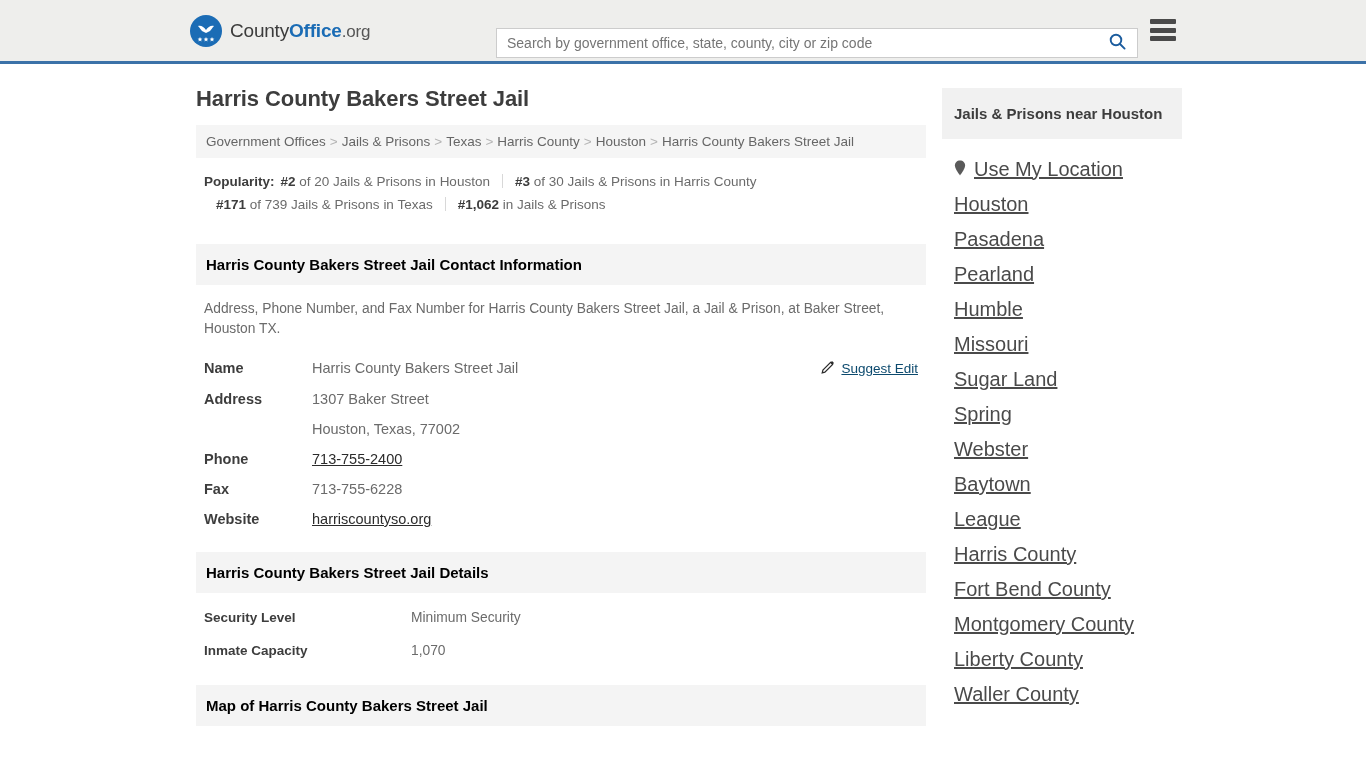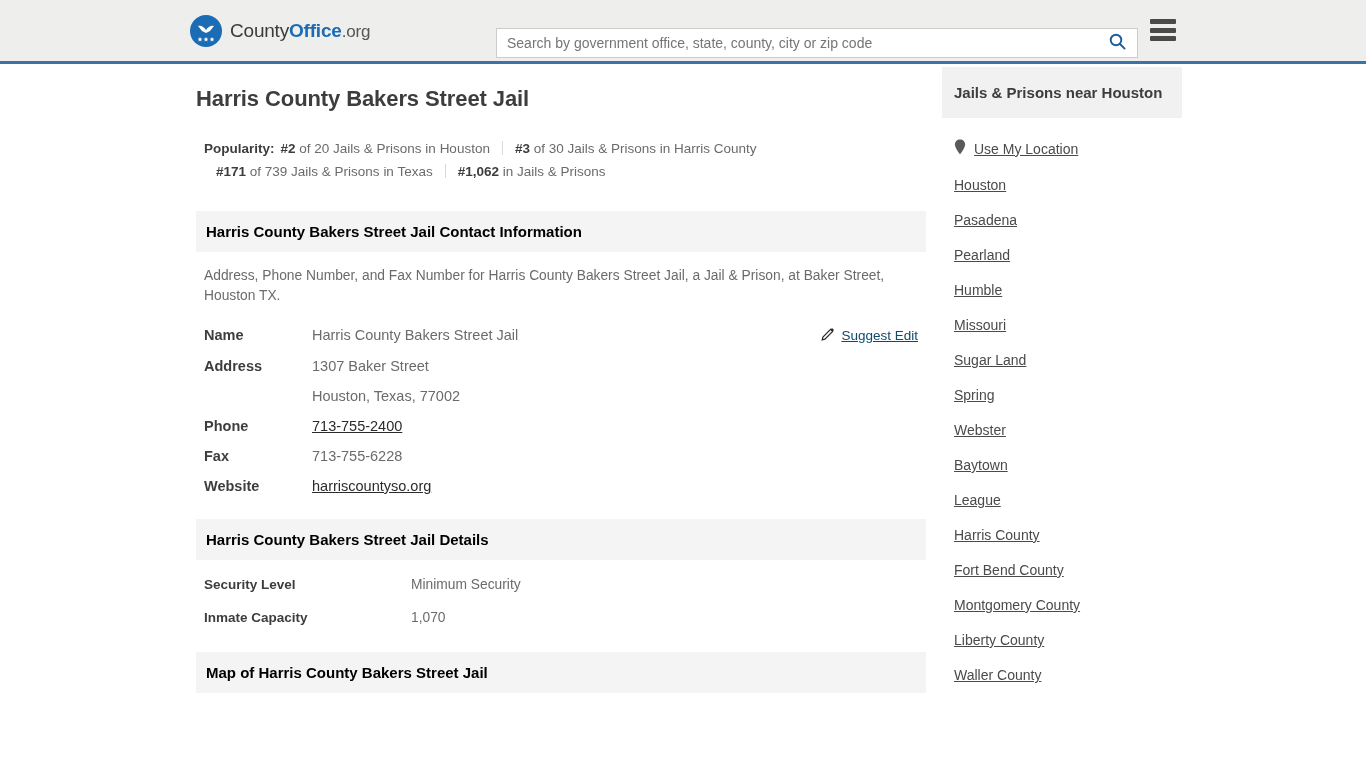--- a/index.html
+++ b/index.html
@@ -103,21 +103,21 @@
     align-items: flex-start;
   }
   .main-col {
     width: 730px;
     margin-left: 196px;
     padding-top: 22px;
   }
   .side-col {
     width: 240px;
     margin-left: 16px;
-    padding-top: 3px;
+    padding-top: 24px;
   }
 
   h1.page-title {
     font-size: 22px;
     color: #3d3d3d;
     font-weight: bold;
     margin-bottom: 13px;
     letter-spacing: -0.1px;
   }
 
@@ -215,21 +215,21 @@
     background: #f1f1f1;
     padding: 14px 12px;
     font-size: 15px;
     font-weight: bold;
     color: #3d3d3d;
     line-height: 23px;
   }
   .side-list { padding: 12px 12px 0 12px; }
   .side-item {
     display: block;
-    font-size: 14px;
+    font-size: 20px;
     color: #4a4a4a;
     text-decoration: underline;
     padding: 9px 0;
     line-height: 17px;
   }
   .side-item.with-icon {
     display: flex;
     align-items: center;
     gap: 8px;
     text-decoration: none;
@@ -271,20 +271,21 @@
     <span></span>
   </div>
 </div>
 
 <div class="page">
 
   <div class="main-col">
 
     <h1 class="page-title">Harris County Bakers Street Jail</h1>
 
+    <div class="breadcrumb" id="breadcrumb"><a href="#">Government Offices</a><span class="sep">&gt;</span><a href="#">Jails &amp; Prisons</a><span class="sep">&gt;</span><a href="#">Texas</a><span class="sep">&gt;</span><a href="#">Harris County</a><span class="sep">&gt;</span><a href="#">Houston</a><span class="sep">&gt;</span><a href="#">Harris County Bakers Street Jail</a></div>
 
     <div class="popularity">
       <div>
         <span class="pop-label">Popularity:</span><span class="pop-item"><span class="pop-rank">#2</span> <span>of 20 Jails &amp; Prisons in Houston</span></span><span class="pop-div"></span><span class="pop-item"><span class="pop-rank">#3</span> <span>of 30 Jails &amp; Prisons in Harris County</span></span>
       </div>
       <div style="padding-left:12px;">
         <span class="pop-item"><span class="pop-rank">#171</span> <span>of 739 Jails &amp; Prisons in Texas</span></span><span class="pop-div"></span><span class="pop-item"><span class="pop-rank">#1,062</span> <span>in Jails &amp; Prisons</span></span>
       </div>
     </div>
 

